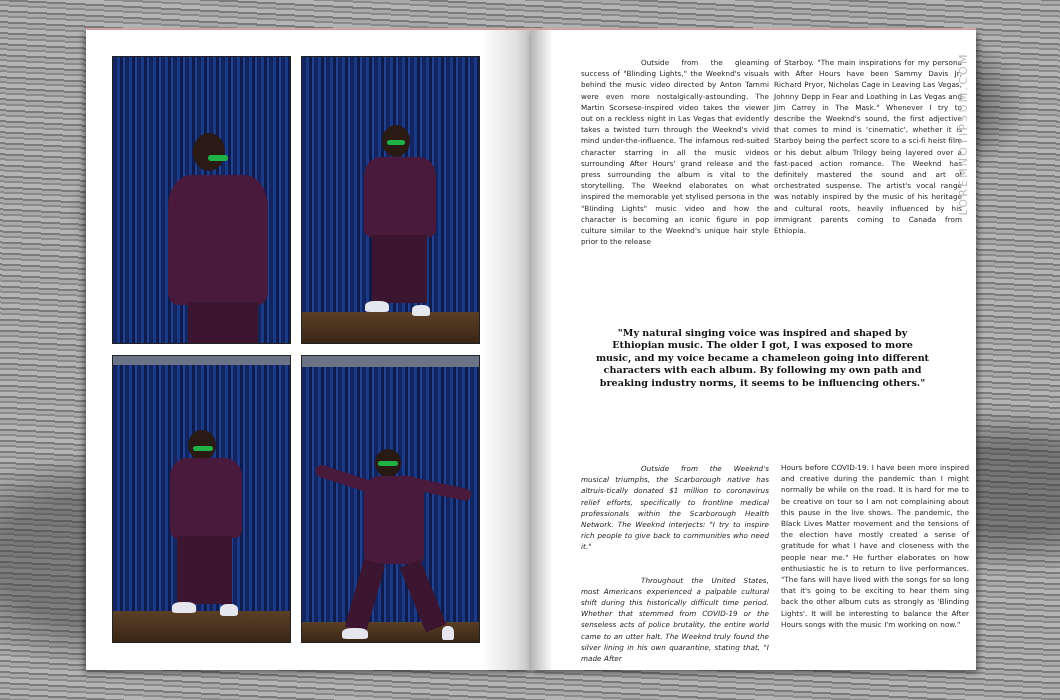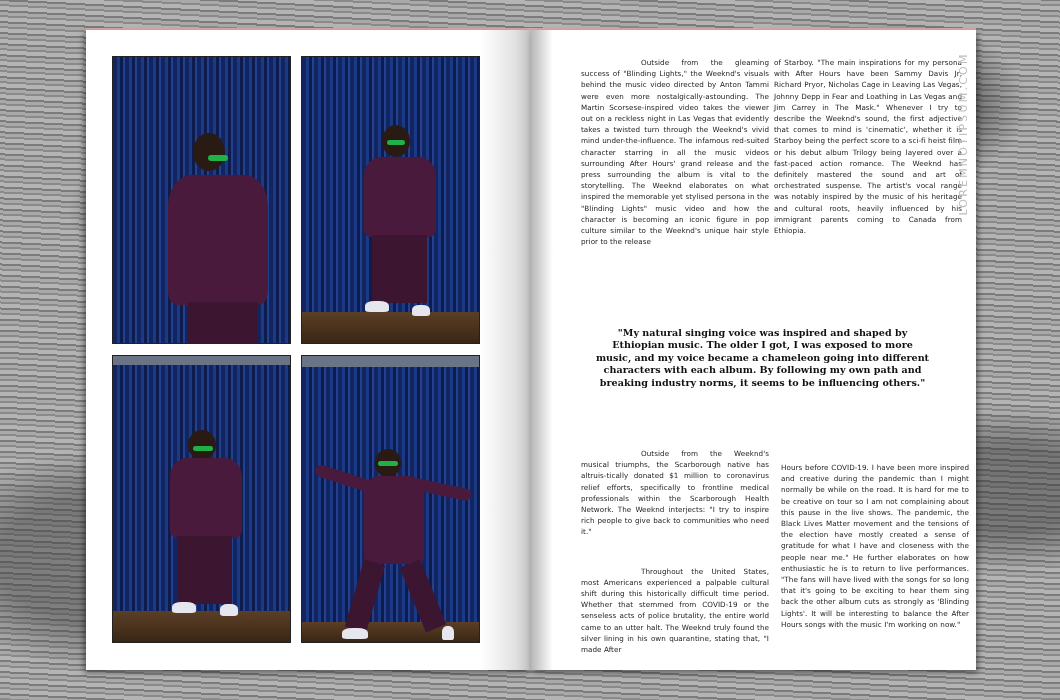--- a/index.html
+++ b/index.html
@@ -31,21 +31,21 @@
   .figure{position:absolute;}
   .fig-body{position:absolute;background:#4a1a3c;border-radius:24% 24% 10% 10%;}
   .fig-legs{position:absolute;background:#3c1630;}
   .fig-head{position:absolute;background:#2a1a14;border-radius:50%;}
   .fig-glasses{position:absolute;background:#1fb347;border-radius:4px;}
   .fig-shoe{position:absolute;background:#e6e6ee;border-radius:40% 40% 20% 20%;}
   .col{position:absolute;font-size:7.2px;line-height:11.2px;color:#222;text-align:justify;
     font-family:"DejaVu Sans", sans-serif;letter-spacing:.05px;}
   .col p{margin:0;text-indent:60px;}
   .col p.noindent{text-indent:0;}
-  .col p + p{margin-top:28px;}
+  .col p + p{margin-top:22px;}
   .quote{position:absolute;left:64px;top:297px;width:335px;text-align:center;
     font-family:"DejaVu Serif", serif;font-weight:bold;font-size:9.6px;line-height:12.4px;color:#111;}
   .side-url{position:absolute;left:424px;top:8px;width:16px;height:192px;}
   .side-url span{position:absolute;left:50%;top:50%;transform:translate(-50%,-50%) rotate(-90deg);
     white-space:nowrap;font-family:"DejaVu Sans", sans-serif;font-size:11px;letter-spacing:2.2px;color:#bdbdbd;}
 </style>
 </head>
 <body>
 
 <div class="spread">
@@ -117,21 +117,21 @@
     <div class="col" style="left:243px;top:27px;width:188px;">
       <p class="noindent">of Starboy. "The main inspirations for my persona with After Hours have been Sammy Davis Jr, Richard Pryor, Nicholas Cage in Leaving Las Vegas, Johnny Depp in Fear and Loathing in Las Vegas and Jim Carrey in The Mask." Whenever I try to describe the Weeknd's sound, the first adjective that comes to mind is 'cinematic', whether it is Starboy being the perfect score to a sci-fi heist film or his debut album Trilogy being layered over a fast-paced action romance. The Weeknd has definitely mastered the sound and art of orchestrated suspense. The artist's vocal range was notably inspired by the music of his heritage and cultural roots, heavily influenced by his immigrant parents coming to Canada from Ethiopia.</p>
     </div>
 
     <div class="side-url">
       <span>LOREMNOTIPSUM.COM</span>
     </div>
 
     <div class="quote">"My natural singing voice was inspired and shaped by Ethiopian music. The older I got, I was exposed to more music, and my voice became a chameleon going into different characters with each album. By following my own path and breaking industry norms, it seems to be influencing others."</div>
 
-    <div class="col" style="left:50px;top:418px;width:188px;">
+    <div class="col" style="left:50px;top:433px;width:188px;font-style:italic;">
       <p>Outside from the Weeknd's musical triumphs, the Scarborough native has altruis-tically donated $1 million to coronavirus relief efforts, specifically to frontline medical professionals within the Scarborough Health Network. The Weeknd interjects: "I try to inspire rich people to give back to communities who need it."</p>
       <p>Throughout the United States, most Americans experienced a palpable cultural shift during this historically difficult time period. Whether that stemmed from COVID-19 or the senseless acts of police brutality, the entire world came to an utter halt. The Weeknd truly found the silver lining in his own quarantine, stating that, "I made After</p>
     </div>
 
     <div class="col" style="left:250px;top:432px;width:188px;">
       <p class="noindent">Hours before COVID-19. I have been more inspired and creative during the pandemic than I might normally be while on the road. It is hard for me to be creative on tour so I am not complaining about this pause in the live shows. The pandemic, the Black Lives Matter movement and the tensions of the election have mostly created a sense of gratitude for what I have and closeness with the people near me." He further elaborates on how enthusiastic he is to return to live performances. "The fans will have lived with the songs for so long that it's going to be exciting to hear them sing back the other album cuts as strongly as 'Blinding Lights'. It will be interesting to balance the After Hours songs with the music I'm working on now."</p>
     </div>
   </div>
 </div>
 

